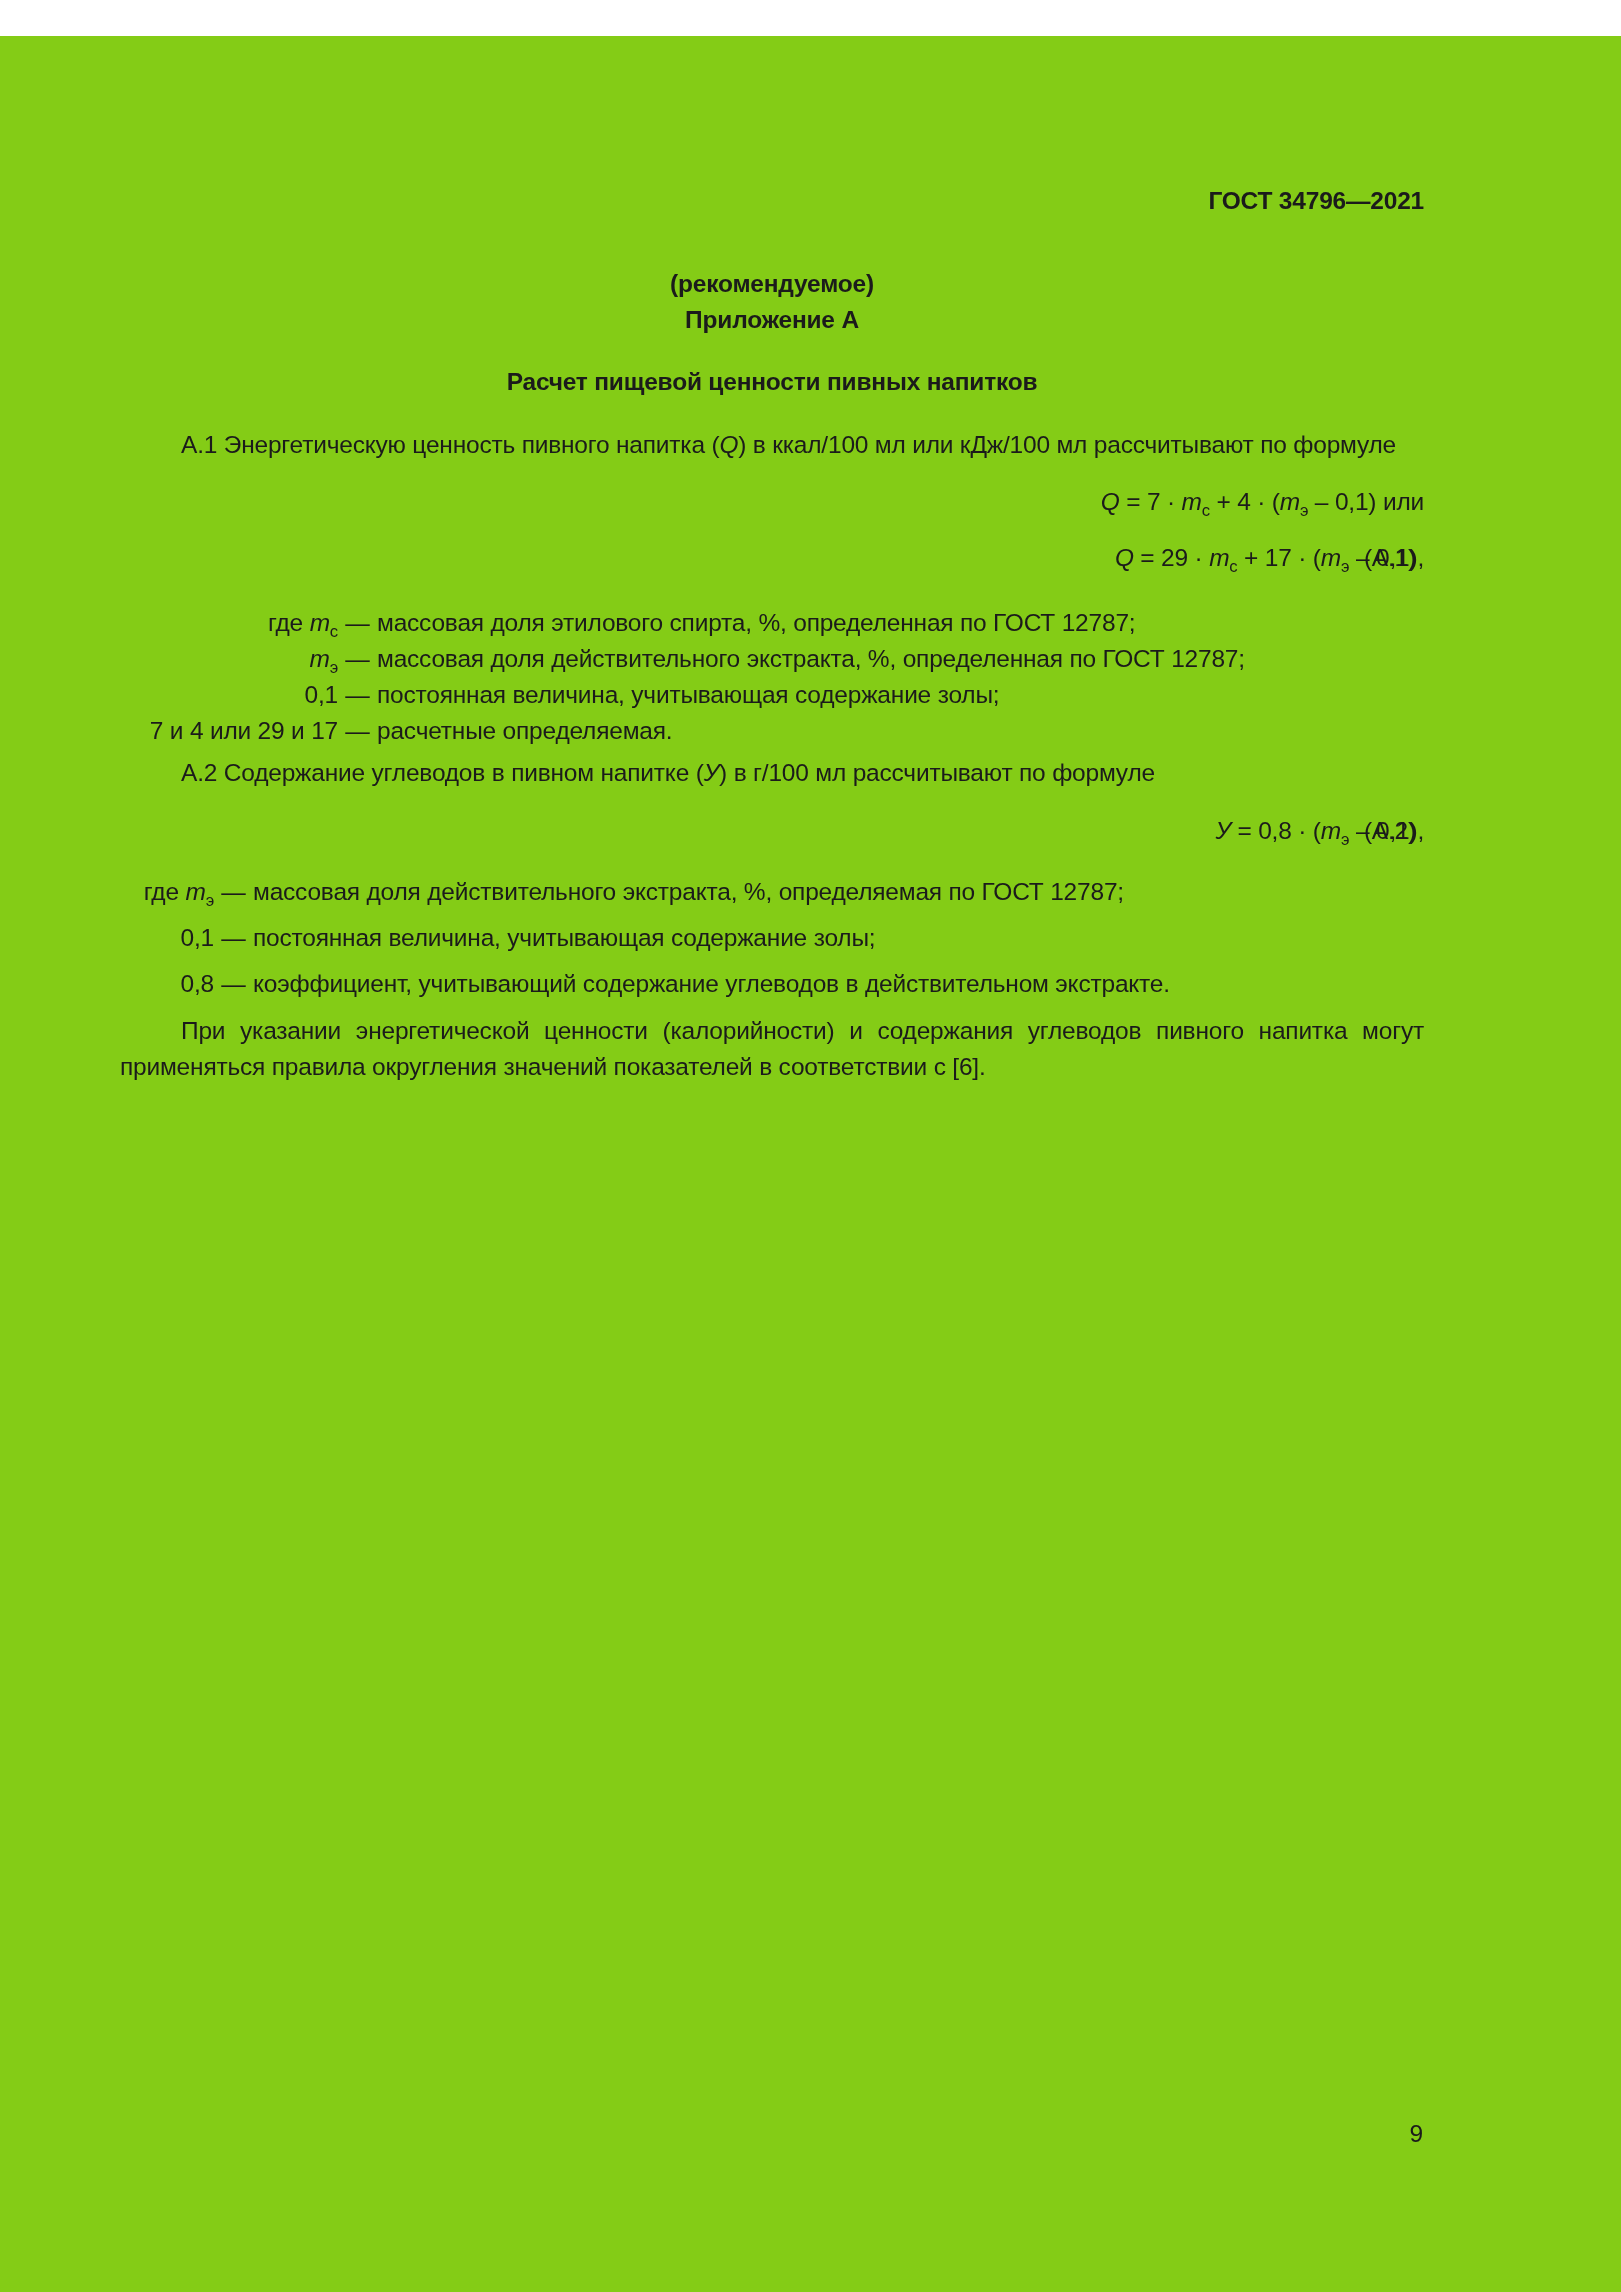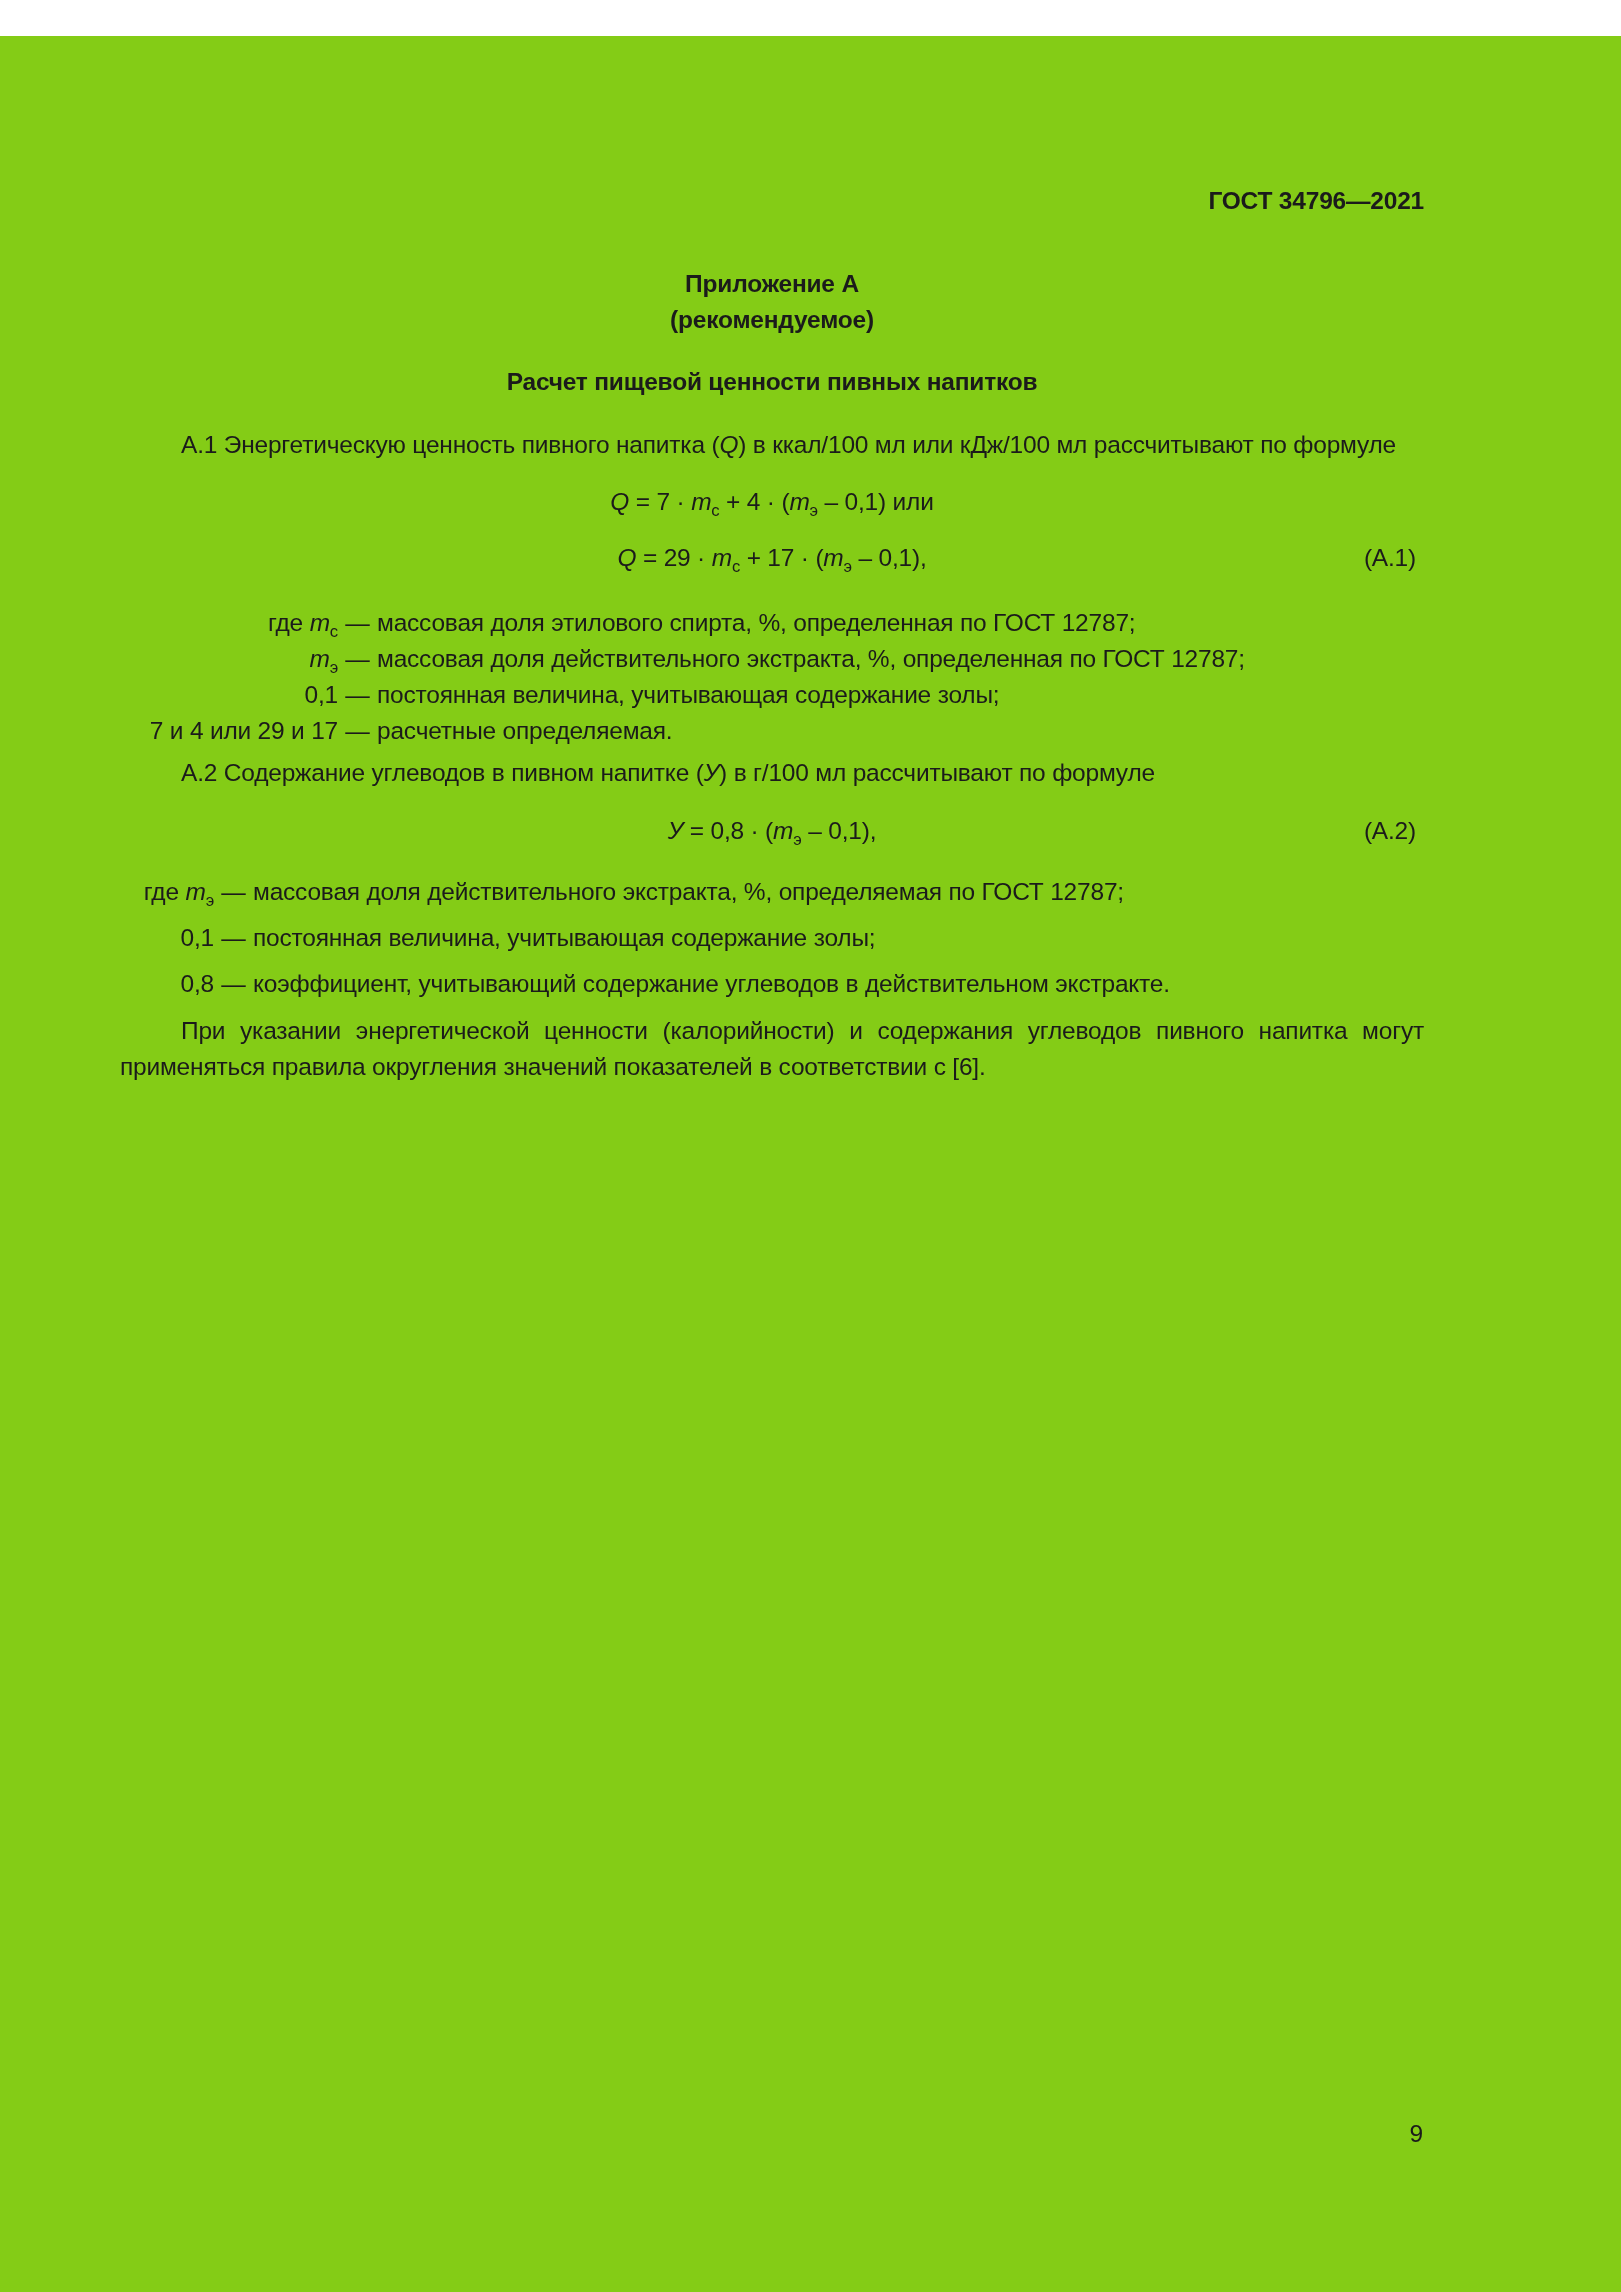--- a/index.html
+++ b/index.html
@@ -46,21 +46,21 @@
   .para {
     margin: 27.4px 0 0 0;
     text-align: justify;
     text-indent: 61px;
   }
   .para-a2 { margin-top: 5.9px; }
   .closing { margin-top: 11.8px; }
   .formula-row {
     position: relative;
     margin-top: 21.6px;
-    text-align: center;
+    text-align: right;
   }
   .formula-row.second { margin-top: 19.6px; }
   .formula-label {
     position: absolute;
     right: 8px;
     top: 0;
   }
   .it { font-style: italic; }
   sub {
     font-size: 0.68em;
@@ -91,22 +91,22 @@
 </style>
 </head>
 <body>
 
 <div class="page">
   <div class="content">
 
     <div class="doc-header">ГОСТ 34796—2021</div>
 
     <div class="appendix">
+      <div>(рекомендуемое)</div>
       <div>Приложение А</div>
-      <div>(рекомендуемое)</div>
     </div>
 
     <div class="section-title">Расчет пищевой ценности пивных напитков</div>
 
     <p class="para"><span>А.1 Энергетическую ценность пивного напитка (</span><span class="it">Q</span><span>) в ккал/100 мл или кДж/100 мл рассчитывают по формуле</span></p>
 
     <div class="formula-row"><span class="it">Q</span><span> = 7 · </span><span class="it">m</span><sub>с</sub><span> + 4 · (</span><span class="it">m</span><sub>э</sub><span> – 0,1) или</span></div>
 
     <div class="formula-row second"><span class="it">Q</span><span> = 29 · </span><span class="it">m</span><sub>с</sub><span> + 17 · (</span><span class="it">m</span><sub>э</sub><span> – 0,1),</span><span class="formula-label">(А.1)</span></div>
 

